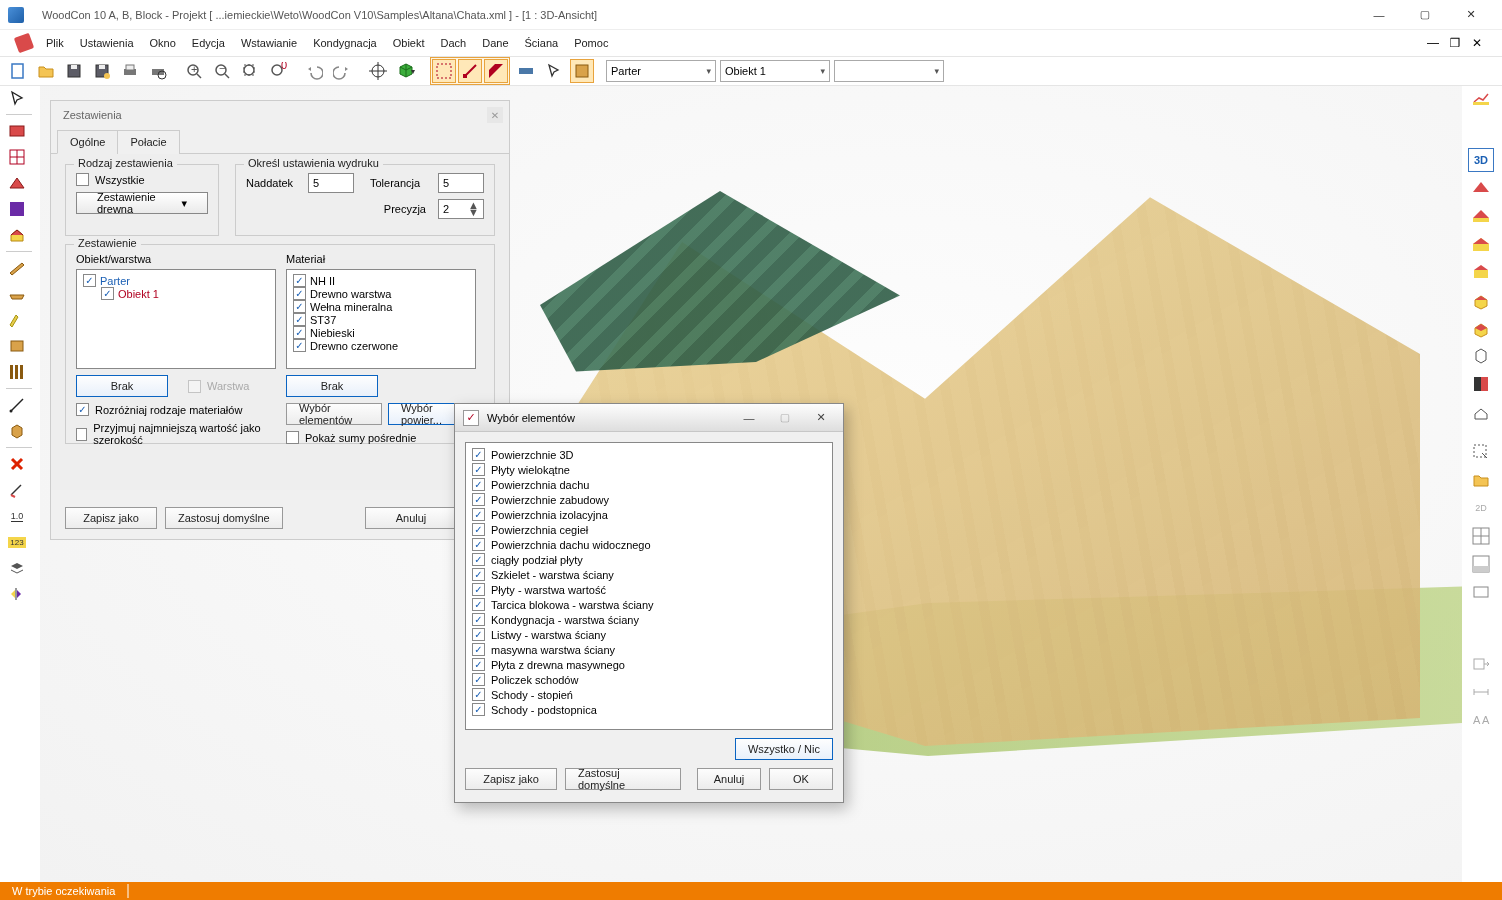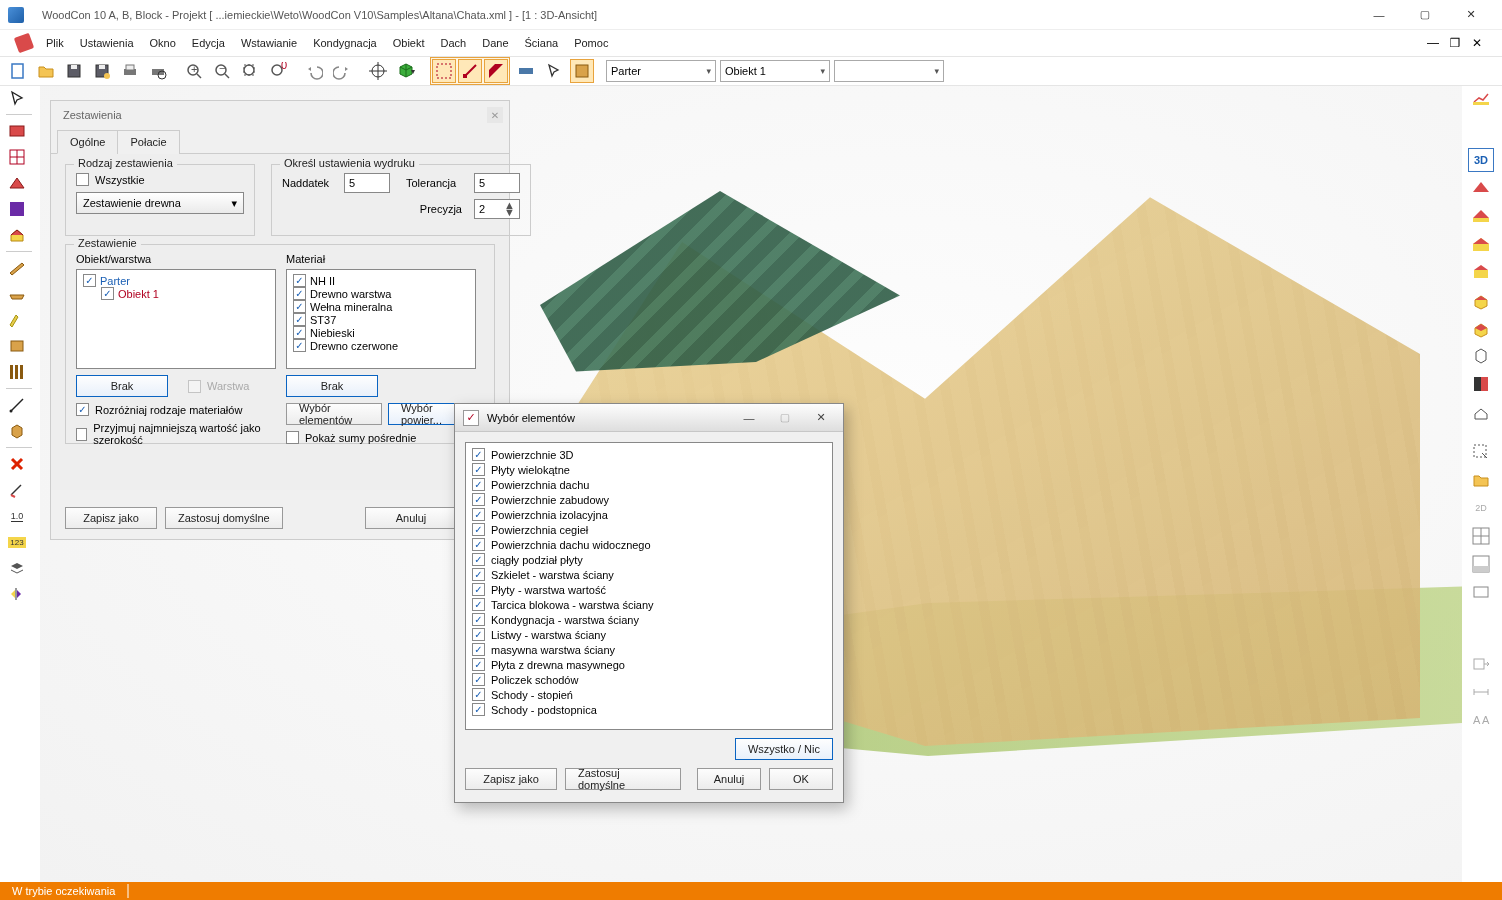--- a/index.html
+++ b/index.html
@@ -62,21 +62,21 @@
 .panel-zest .p-title .p-close { position:absolute; right:6px; top:6px; width:16px; height:16px; background:#e7e7e7; display:flex; align-items:center; justify-content:center; font-size:10px; color:#999; }
 .tabs { display:flex; background:#f0f0f0; border-bottom:1px solid #ccc; padding-left:6px; }
 .tab { padding:5px 12px; border:1px solid #ccc; border-bottom:none; background:#f0f0f0; margin-right:-1px; color:#222; position:relative; top:1px; }
 .tab.active { background:#eeeeee; border-bottom:1px solid #eeeeee; }
 .tab-body { padding:10px 14px; background:#eeeeee; height: calc(100% - 60px - 42px); position:relative; }
 .fieldset { border:1px solid #ccc; padding:8px 10px 10px; margin-bottom:8px; position:relative; }
 .fieldset > .legend { position:absolute; top:-8px; left:8px; background:#eeeeee; padding:0 4px; color:#222; }
 .row { display:flex; align-items:center; gap:6px; margin-bottom:6px; }
 .chk { width:13px; height:13px; border:1px solid #888; background:#fff; display:inline-flex; align-items:center; justify-content:center; font-size:10px; color:#1a5fb4; }
 .chk.checked::after { content:"✓"; }
-.combo { width:168px; height:22px; border:1px solid #888; background:linear-gradient(#fff,#eaeaea); display:flex; align-items:center; justify-content:space-between; padding:0 6px; }
+.combo { width:132px; height:22px; border:1px solid #888; background:linear-gradient(#fff,#eaeaea); display:flex; align-items:center; justify-content:space-between; padding:0 20px; }
 .txt { width:46px; height:20px; border:1px solid #888; background:#fff; padding:0 4px; display:flex; align-items:center; }
 .spin { width:46px; height:20px; border:1px solid #888; background:#fff; padding:0 4px; display:flex; align-items:center; justify-content:space-between; }
 .spin .arrows { display:flex; flex-direction:column; font-size:7px; line-height:7px; color:#555; }
 .tophalf { display:flex; gap:16px; }
 .listbox { border:1px solid #888; background:#fff; height:100px; width:200px; padding:4px 6px; overflow:auto; }
 .tree-item { display:flex; align-items:center; gap:4px; }
 .tree-item.child { margin-left:18px; }
 .red-text { color:#b00020; }
 .blue-text { color:#1a5fb4; }
 .btn { height:22px; border:1px solid #0a64c2; background:linear-gradient(#fefefe,#e8f0fb); padding:10px 12px; display:inline-flex; align-items:center; justify-content:center; color:#222; }

